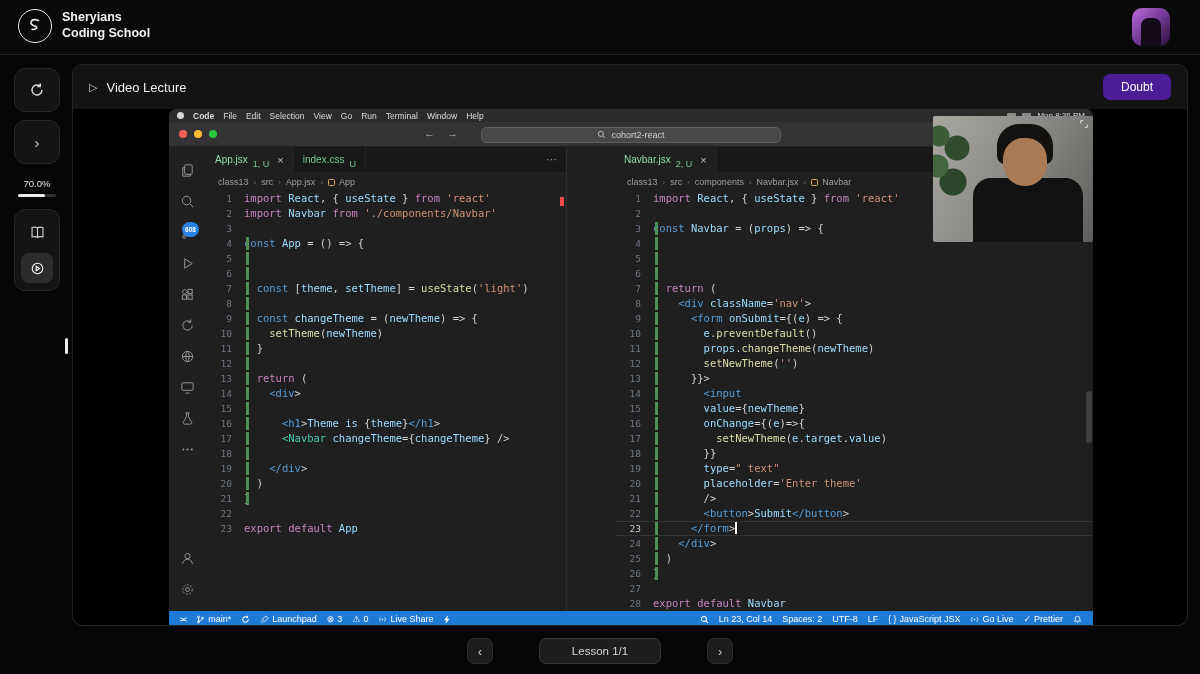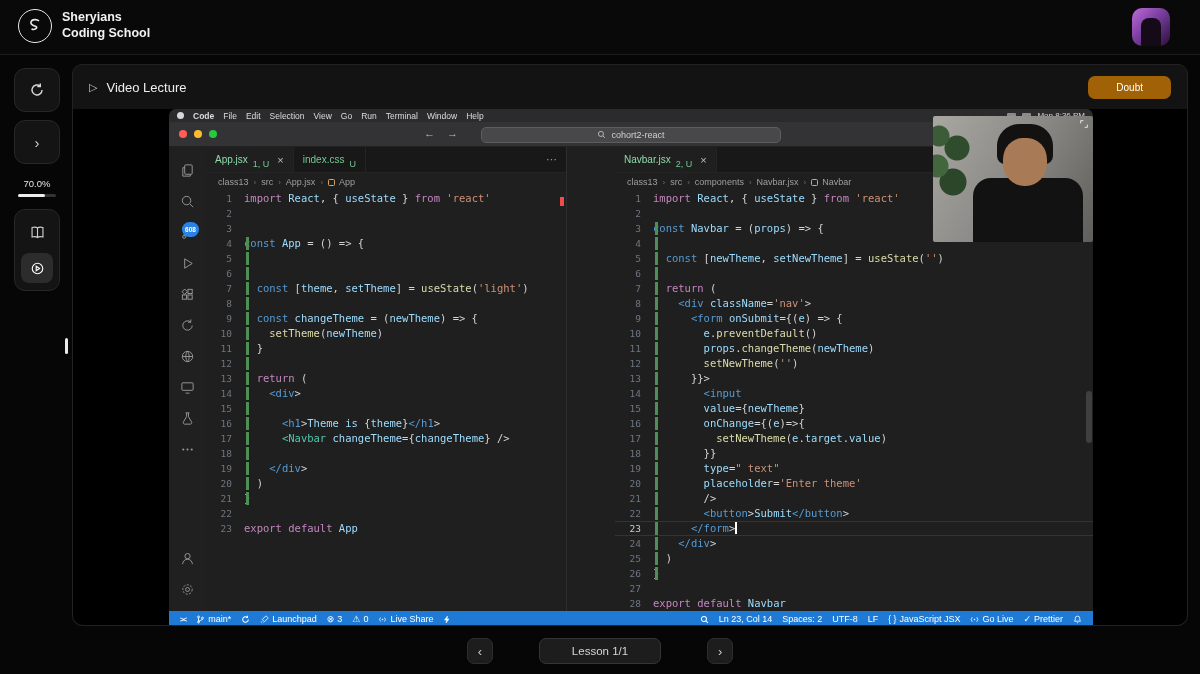--- a/index.html
+++ b/index.html
@@ -36,22 +36,22 @@
   .mini-btn.active { background:#2c2c2c; color:#ffffff; }
   .page-tick { position:absolute; left:65px; top:338px; width:3px; height:16px; background:#e9e9e9;
     border-radius:2px; }
 
   
   .panel { position:absolute; left:72px; top:64px; width:1116px; height:562px; background:#131313;
     border:1px solid #222; border-radius:10px; }
   .p-head { height:44px; display:flex; align-items:center; justify-content:space-between; padding:0 16px; }
   .p-title { display:flex; align-items:center; gap:9px; font-size:13px; color:#ededed; }
   .play-glyph { font-size:11px; color:#cfcfcf; }
-  .doubt-btn { background:#a16207; color:#fff; font-size:10px; border:none; border-radius:7px;
-    padding:6px 28px; cursor:pointer; }
+  .doubt-btn { background:#4c1d95; color:#fff; font-size:12px; border:none; border-radius:7px;
+    padding:6px 18px; cursor:pointer; }
   .video { position:absolute; left:0; top:44px; right:0; bottom:0; background:#000;
     border-radius:0 0 10px 10px; overflow:hidden; }
 
   
   .vscode { position:absolute; left:96px; top:0; width:924px; height:518px; background:#1f1f1f;
     border-radius:7px 7px 0 0; overflow:hidden; font-size:10px; }
   .mac-bar { position:absolute; left:0; top:0; width:100%; height:13px; background:#2b2b2c;
     display:flex; align-items:center; padding:0 8px; gap:9px; font-size:8.5px; color:#dcdcdc; }
   .mac-menus { display:flex; gap:9px; }
   .mac-menu-item { cursor:pointer; }
@@ -359,21 +359,21 @@
               <span class="crumb-sep">›</span>
               <span class="crumb">src</span>
               <span class="crumb-sep">›</span>
               <span class="crumb">App.jsx</span>
               <span class="crumb-sep">›</span>
               <span class="crumb"><span class="sym-ico"></span>App</span>
             </div>
           <div class="codearea" id="left-code">
             <div class="ovr-red"></div>
           <div class="line"><span class="ln">1</span><span class="code"><span class="t-kw">import</span> <span class="t-id">React</span>, { <span class="t-id">useState</span> } <span class="t-kw">from</span> <span class="t-str">'react'</span></span></div>
-              <div class="line"><span class="ln">2</span></div>
+              <div class="line"><span class="ln">2</span><span class="code"><span class="t-kw">import</span> <span class="t-id">Navbar</span> <span class="t-kw">from</span> <span class="t-str">'./components/Navbar'</span></span></div>
               <div class="line"><span class="ln">3</span><span class="code"></span></div>
               <div class="line"><span class="ln">4</span><span class="gitbar"></span><span class="code"><span class="t-kw2">const</span> <span class="t-id">App</span> = () =&gt; {</span></div>
               <div class="line"><span class="ln">5</span><span class="gitbar"></span><span class="code"></span></div>
               <div class="line"><span class="ln">6</span><span class="gitbar"></span><span class="code"></span></div>
               <div class="line"><span class="ln">7</span><span class="gitbar"></span><span class="code">  <span class="t-kw2">const</span> [<span class="t-id">theme</span>, <span class="t-id">setTheme</span>] = <span class="t-fn">useState</span>(<span class="t-str">'light'</span>)</span></div>
               <div class="line"><span class="ln">8</span><span class="gitbar"></span><span class="code"></span></div>
               <div class="line"><span class="ln">9</span><span class="gitbar"></span><span class="code">  <span class="t-kw2">const</span> <span class="t-id">changeTheme</span> = (<span class="t-id">newTheme</span>) =&gt; {</span></div>
               <div class="line"><span class="ln">10</span><span class="gitbar"></span><span class="code">    <span class="t-fn">setTheme</span>(<span class="t-id">newTheme</span>)</span></div>
               <div class="line"><span class="ln">11</span><span class="gitbar"></span><span class="code">  }</span></div>
               <div class="line"><span class="ln">12</span><span class="gitbar"></span><span class="code"></span></div>
@@ -409,21 +409,21 @@
               <span class="crumb">Navbar.jsx</span>
               <span class="crumb-sep">›</span>
               <span class="crumb"><span class="sym-ico"></span>Navbar</span>
             </div>
           <div class="codearea" id="right-code">
             <div class="scroll-thumb"></div>
           <div class="line"><span class="ln">1</span><span class="code"><span class="t-kw">import</span> <span class="t-id">React</span>, { <span class="t-id">useState</span> } <span class="t-kw">from</span> <span class="t-str">'react'</span></span></div>
               <div class="line"><span class="ln">2</span><span class="code"></span></div>
               <div class="line"><span class="ln">3</span><span class="gitbar"></span><span class="code"><span class="t-kw2">const</span> <span class="t-id">Navbar</span> = (<span class="t-id">props</span>) =&gt; {</span></div>
               <div class="line"><span class="ln">4</span><span class="gitbar"></span><span class="code"></span></div>
-              <div class="line"><span class="ln">5</span><span class="gitbar"></span><span class="code">  <span class="t-kw2">const</span> [<span class="t-id">newTheme</span>, <span class="t-id">setNewTheme</span>] = <span class="t-fn">useState</span>(<span class="t-str">''</span>)</span></div>
+              <div class="line"><span class="ln">5</span><span class="gitbar"></span></div>
               <div class="line"><span class="ln">6</span><span class="gitbar"></span><span class="code"></span></div>
               <div class="line"><span class="ln">7</span><span class="gitbar"></span><span class="code">  <span class="t-kw">return</span> (</span></div>
               <div class="line"><span class="ln">8</span><span class="gitbar"></span><span class="code">    <span class="t-tag">&lt;div</span> <span class="t-id">className</span>=<span class="t-str">'nav'</span>&gt;</span></div>
               <div class="line"><span class="ln">9</span><span class="gitbar"></span><span class="code">      <span class="t-tag">&lt;form</span> <span class="t-id">onSubmit</span>={(<span class="t-id">e</span>) =&gt; {</span></div>
               <div class="line"><span class="ln">10</span><span class="gitbar"></span><span class="code">        <span class="t-id">e</span>.<span class="t-fn">preventDefault</span>()</span></div>
               <div class="line"><span class="ln">11</span><span class="gitbar"></span><span class="code">        <span class="t-id">props</span>.<span class="t-fn">changeTheme</span>(<span class="t-id">newTheme</span>)</span></div>
               <div class="line"><span class="ln">12</span><span class="gitbar"></span><span class="code">        <span class="t-fn">setNewTheme</span>(<span class="t-str">''</span>)</span></div>
               <div class="line"><span class="ln">13</span><span class="gitbar"></span><span class="code">      }}&gt;</span></div>
               <div class="line"><span class="ln">14</span><span class="gitbar"></span><span class="code">        <span class="t-tag">&lt;input</span></span></div>
               <div class="line"><span class="ln">15</span><span class="gitbar"></span><span class="code">        <span class="t-id">value</span>={<span class="t-id">newTheme</span>}</span></div>

